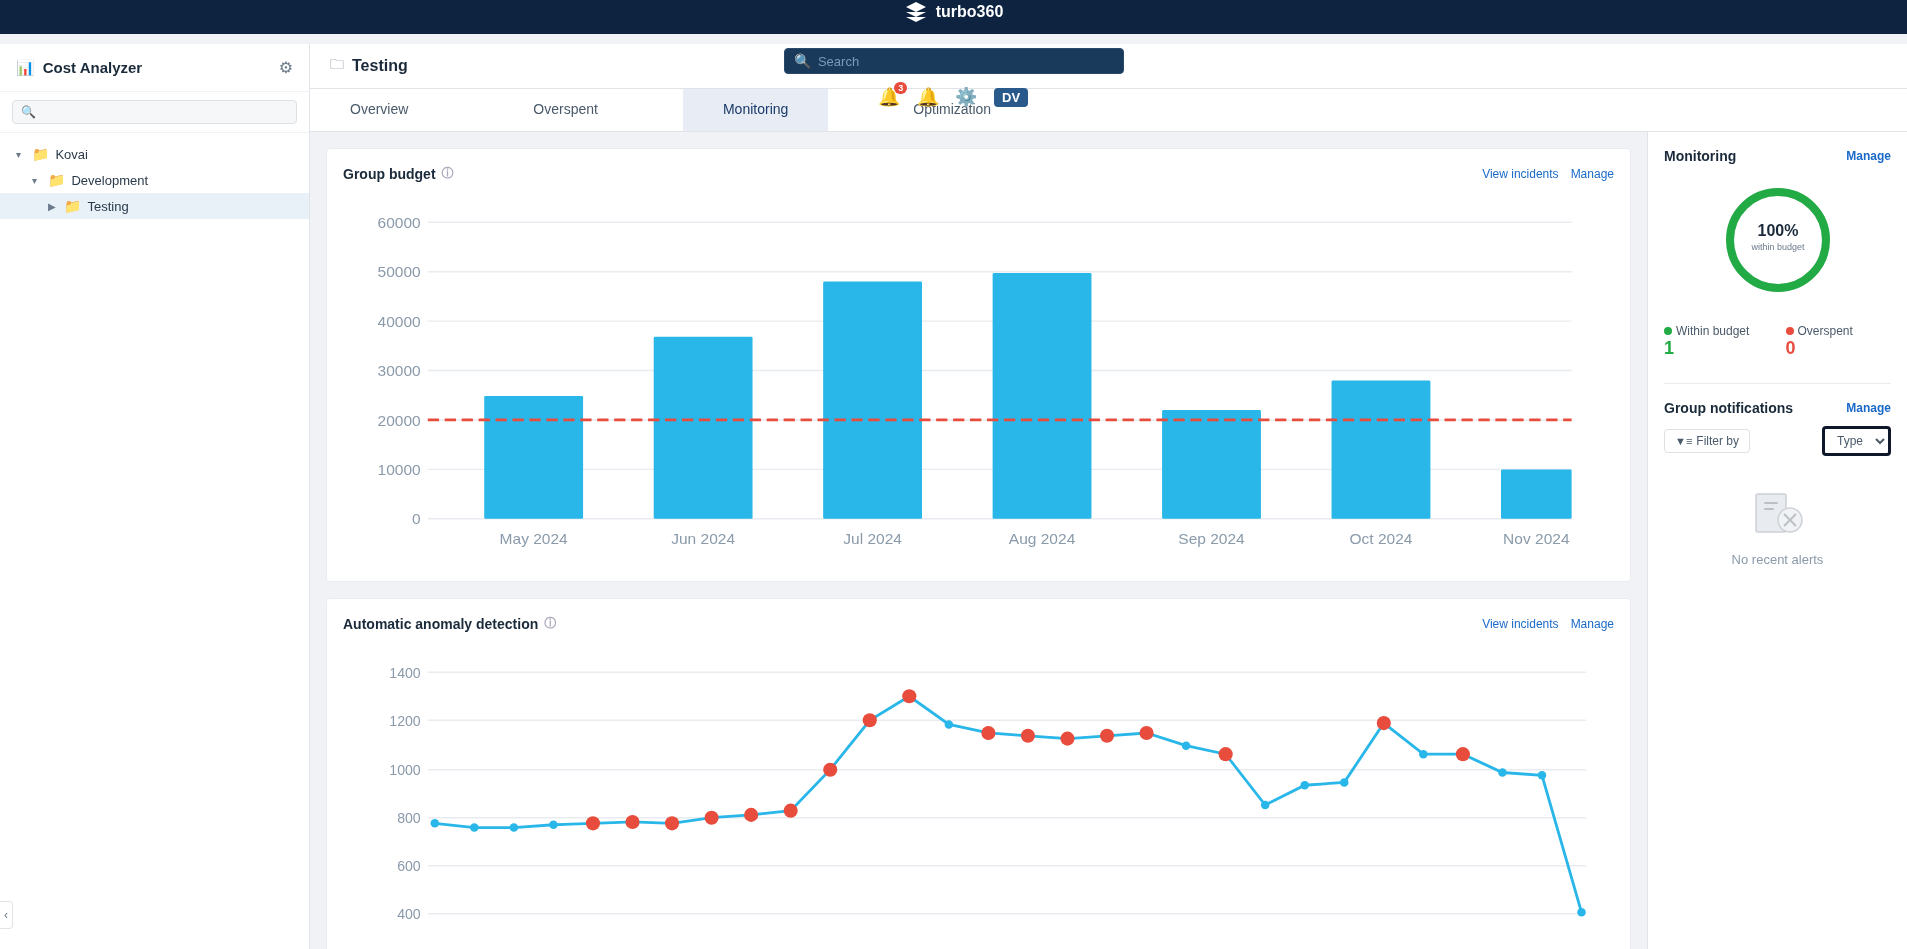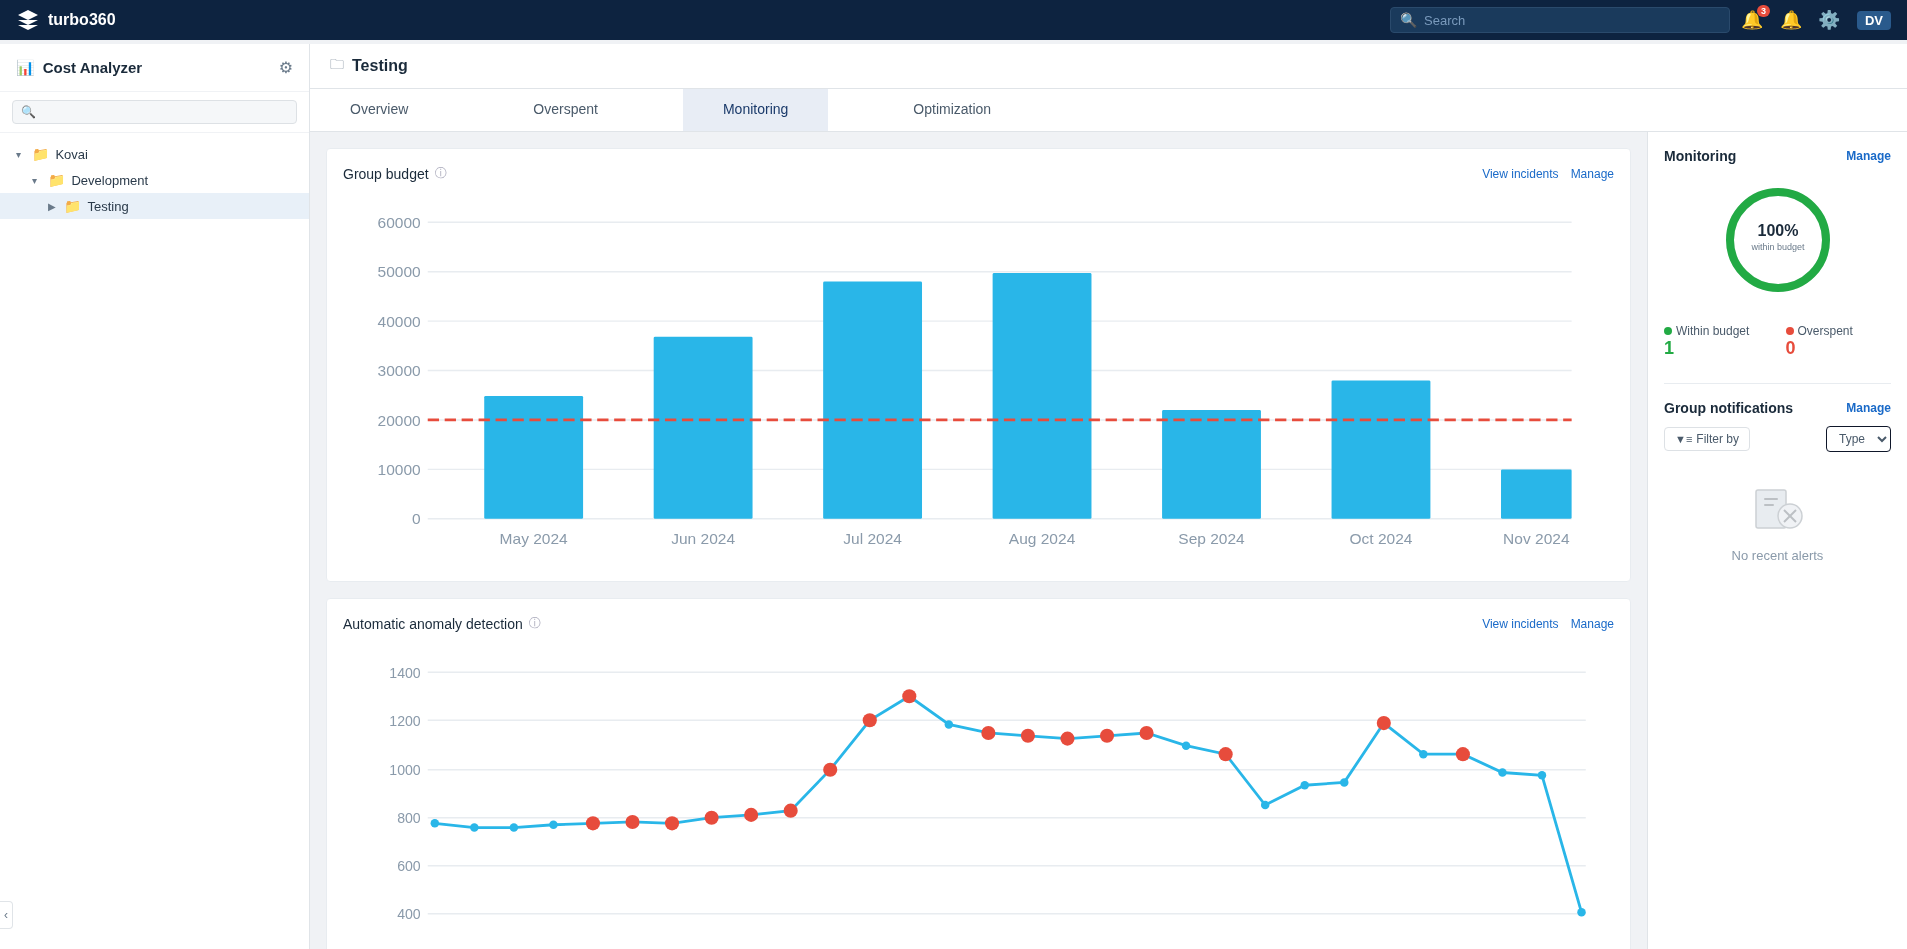--- a/index.html
+++ b/index.html
@@ -1,26 +1,26 @@
 <!DOCTYPE html>
 <html><head>
   <meta charset="utf-8">
   <style>
     * { box-sizing: border-box; margin: 0; padding: 0; }
     body { font-family: -apple-system, BlinkMacSystemFont, 'Segoe UI', Arial, sans-serif; background: #f0f2f5; height: 949px; overflow: hidden; }
 
     
     .topnav {
       background: #0d2340;
-      height: 40px;
+      height: 34px;
       display: flex;
       align-items: center;
       padding: 0 16px;
       gap: 12px;
-      position: fixed; top: 0; left: 0; right: 0; z-index: 100;
+      position: fixed; top: 0; left: 0; right: 0; z-index: 100; flex-direction: column;
     }
     .topnav-logo {
       display: flex; align-items: center; gap: 8px;
       color: white; font-weight: 600; font-size: 16px;
     }
     .topnav-logo svg { width: 24px; height: 24px; }
     .topnav-spacer { flex: 1; }
     .topnav-search {
       background: #1a3a5c;
       border: 1px solid #2a4a6c;
@@ -162,21 +162,21 @@
       background: white;
       border-radius: 4px;
       padding: 16px;
       border: 1px solid #e8ecf0;
     }
     .chart-card-header {
       display: flex; align-items: center; justify-content: space-between;
       margin-bottom: 12px;
     }
     .chart-card-title {
-      font-size: 14px; font-weight: 400; color: #1a2a3a;
+      font-size: 14px; font-weight: 700; color: #1a2a3a;
       display: flex; align-items: center; gap: 6px;
     }
     .chart-card-title .info-icon { color: #aab; font-size: 12px; }
     .chart-card-actions { display: flex; gap: 12px; }
     .link-text { color: #1a6ac8; font-size: 12px; cursor: pointer; text-decoration: none; }
 
     
     .bar-chart-wrap { position: relative; }
     .bar-chart-svg { width: 100%; }
 
@@ -206,21 +206,21 @@
       display: flex; align-items: center; justify-content: space-between;
       gap: 8px;
     }
     .filter-btn {
       display: flex; align-items: center; gap: 4px;
       border: 1px solid #dde1e5; border-radius: 4px;
       padding: 4px 10px; font-size: 12px; color: #4a5a6a;
       background: white; cursor: pointer;
     }
     .type-select {
-      border: 1px solid #0f172a; border-radius: 4px;
+      border: 3px solid #0f172a; border-radius: 4px;
       padding: 4px 8px; font-size: 12px; color: #4a5a6a;
       background: white; cursor: pointer;
     }
 
     
     .no-alerts {
       display: flex; flex-direction: column; align-items: center;
       padding: 24px 0; gap: 8px;
     }
     .no-alerts-text { font-size: 13px; color: #8a9aaa; }

